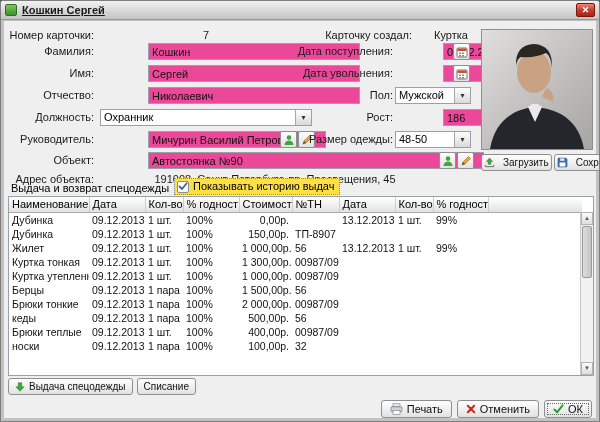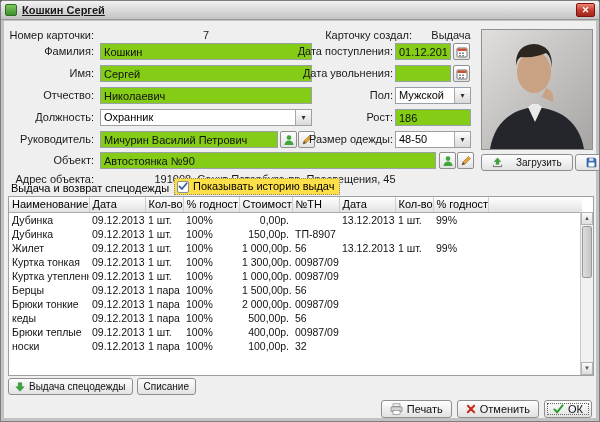--- a/index.html
+++ b/index.html
@@ -20,43 +20,43 @@
                background:linear-gradient(#ef8476,#c0392b 55%,#a2261a); color:#fff;
                font-size:9px; line-height:12px; text-align:center; font-weight:bold; cursor:default; }
 
   
   .client { position:absolute; top:20px; left:3px; right:3px; bottom:3px; background:#efefef; }
 
   .lbl { position:absolute; height:17px; line-height:17px; font-size:11px; color:#1a1a1a;
          text-align:right; white-space:nowrap; }
   .val { position:absolute; height:17px; line-height:17px; font-size:11px; color:#1a1a1a; white-space:nowrap; }
 
-  .inp { position:absolute; height:17px; border:1px solid #98a0a8; background:#84cc16;
-         font-family:"Liberation Sans", sans-serif; font-size:11px; padding:0 3px; color:#111; }
+  .inp { position:absolute; height:17px; border:1px solid #98a0a8; background:#ec4899;
+         font-family:"Liberation Sans", sans-serif; font-size:11px; padding:0 3px; color:#111;margin-left:48px; }
 
   .combo { position:absolute; height:17px; border:1px solid #98a0a8; background:#fff;
            display:flex; align-items:stretch; }
   .combo-text { flex:1; font-size:11px; line-height:15px; padding:0 3px; overflow:hidden; white-space:nowrap; }
   .combo-arrow { width:16px; border-left:1px solid #a7a7a7; background:linear-gradient(#fdfdfd,#dadada);
                  font-size:8px; line-height:15px; text-align:center; color:#333; }
 
   .mini-btn { position:absolute; width:17px; height:17px; border:1px solid #8f8f8f; border-radius:2px;
               background:linear-gradient(#fefefe,#e2e2e2); display:flex; align-items:center; justify-content:center; padding:0; }
 
   .btn { display:inline-flex; align-items:center; justify-content:center; gap:4px;
          background:linear-gradient(#fefefe,#e2e2e2); border:1px solid #8f8f8f; border-radius:3px;
          font-family:"Liberation Sans", sans-serif; font-size:11px; color:#111; padding:2px 8px; height:18px; }
   .btn.small { font-size:10px; height:17px; padding:2px 6px; }
   .btn.default { outline:1px dotted #666; outline-offset:-4px; }
 
   
   .photo { position:absolute; left:477px; top:8px; width:112px; height:121px;
            border:1px solid #8f8f8f; overflow:hidden; }
   .photo-btns { position:absolute; left:477px; top:133px; width:112px; display:flex; gap:2px; }
-  .photo-btns .btn { flex:1; font-size:10px; height:17px; padding:1px 10px; gap:13px; }
+  .photo-btns .btn { flex:1; font-size:10px; height:17px; padding:1px 2px; gap:8px; }
 
   
   .section-lbl { position:absolute; left:7px; top:159px; font-size:11px; line-height:16px; }
   .chk-wrap { position:absolute; left:170px; top:157px; display:flex; align-items:center; gap:4px;
               border:1px dotted #888; padding:1px 5px 1px 2px; background:#fde047; }
   .chk { width:12px; height:12px; border:1px solid #878f98; border-radius:2px; background:#fff;
          display:flex; align-items:center; justify-content:center; }
   .chk-label { font-size:11px; line-height:13px; white-space:nowrap; }
 
   
@@ -94,21 +94,21 @@
     <span class="app-icon"></span>
     <span class="title">Кошкин Сергей</span>
     <span class="close-btn"><span>✕</span></span>
   </div>
 
   <div class="client">
 
     <div class="lbl" style="left:0;width:90px;top:6px;">Номер карточки:</div>
     <div class="val" style="left:96px;width:212px;top:6px;text-align:center;">7</div>
     <div class="lbl" style="left:300px;width:108px;top:6px;">Карточку создал:</div>
-    <div class="val" style="left:412px;width:70px;top:6px;text-align:center;">Выдача</div>
+    <div class="val" style="left:412px;width:70px;top:6px;text-align:center;">Куртка</div>
 
     <div class="lbl" style="left:0;width:90px;top:22px;">Фамилия:</div>
     <input class="inp" style="left: 96px; width: 212px; top: 22px;" value="Кошкин">
     <div class="lbl" style="left:280px;width:109px;top:22px;">Дата поступления:</div>
     <input class="inp" style="left: 391px; width: 56px; top: 22px;" value="01.12.2013">
     <button class="mini-btn" style="left:449px;top:22px;">
       <svg width="12" height="12" viewBox="0 0 12 12">
           <rect x="1" y="2" width="10" height="9" rx="1" fill="#fff" stroke="#777"></rect>
           <rect x="1.5" y="2.5" width="9" height="2.5" fill="#c8502e"></rect>
           <g fill="#888">

